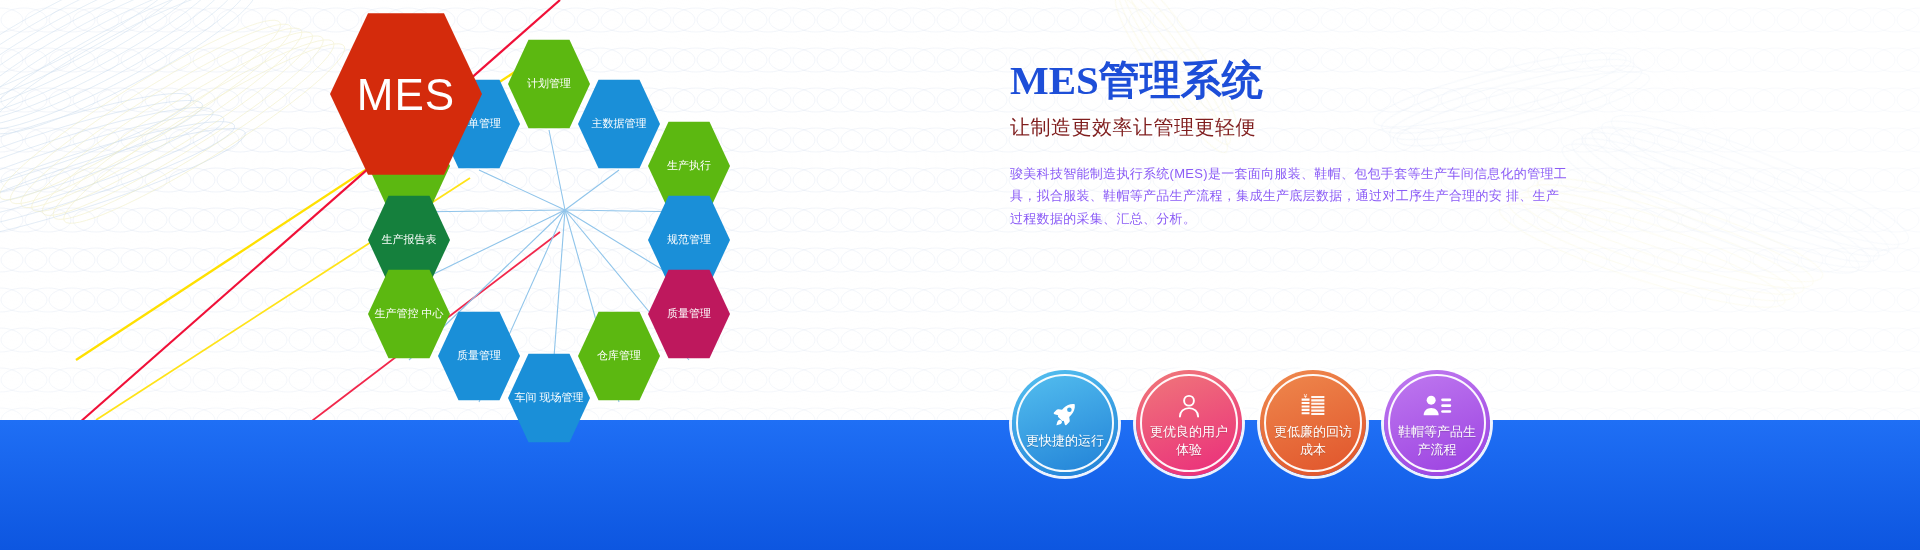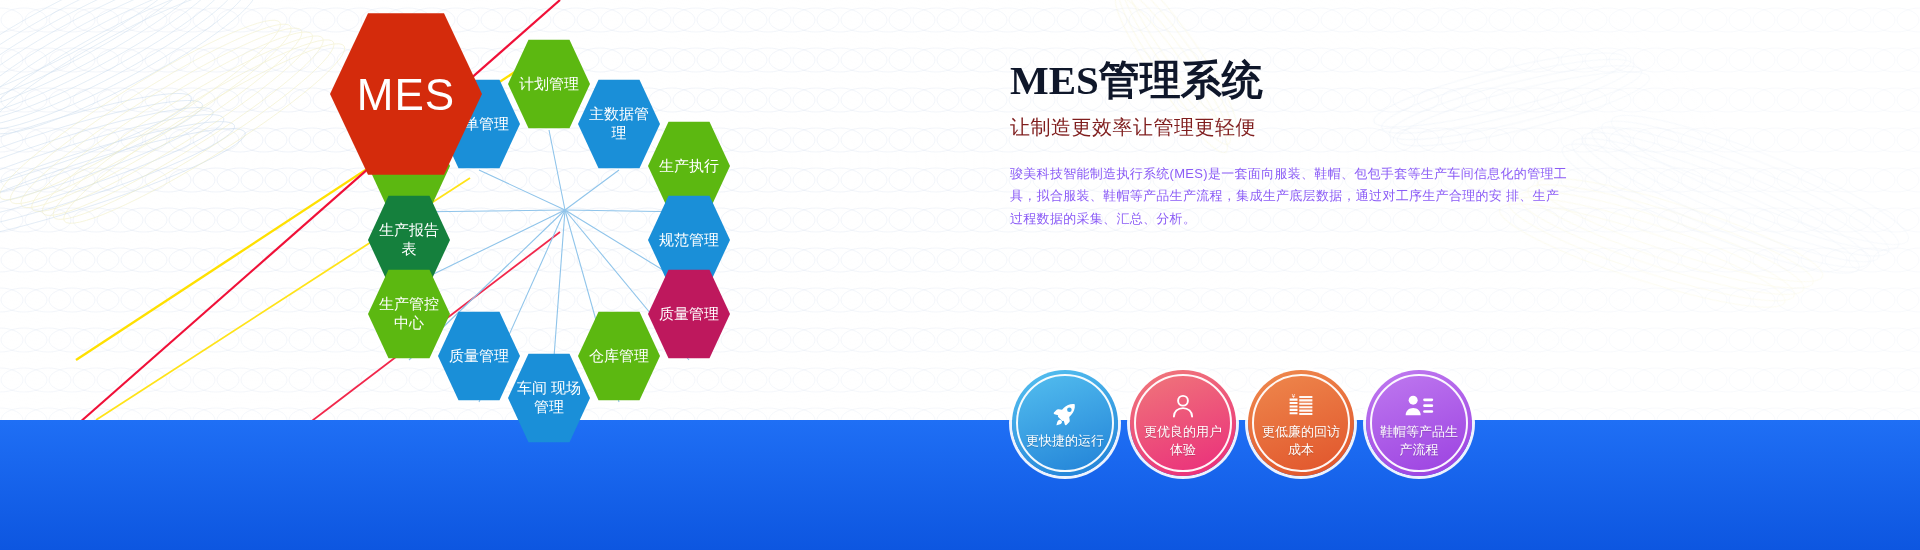--- a/index.html
+++ b/index.html
@@ -27,43 +27,43 @@
   .hex{
     position:absolute;
     display:flex;align-items:center;justify-content:center;
     text-align:center;color:#ffffff;
     line-height:1.25;
     clip-path:polygon(25% 2%,75% 2%,100% 50%,75% 98%,25% 98%,0% 50%);
     border-radius:6px;
     -webkit-font-smoothing:antialiased;
   }
   .hex span{display:block;padding:0 6px;}
-  .hex-sm{width:82px;height:92px;font-size:15px;}
+  .hex-sm{width:82px;height:92px;font-size:11px;}
   .hex-center{
     width:152px;height:168px;font-size:44px;font-weight:normal;letter-spacing:1px;
     background:#d42b0c;
   }
 
   
   .panel{position:absolute;left:1010px;top:58px;width:600px;}
   .title{
     font-family:"Liberation Serif","DejaVu Serif",serif;
-    font-size:41px;font-weight:bold;color:#0f172a;letter-spacing:0px;
+    font-size:41px;font-weight:bold;color:#1d4ed8;letter-spacing:0px;
     margin:0;line-height:1.1;
   }
   .subtitle{
     font-size:20px;color:#7f1d1d;margin:11px 0 0 0;font-weight:normal;letter-spacing:.5px;
   }
   .desc{
     margin:22px 0 0 0;font-size:13px;color:#8b5cf6;line-height:1.72;letter-spacing:.3px;
     width:560px;
   }
 
   
-  .badges{position:absolute;left:1012px;top:370px;display:flex;gap:12px;}
+  .badges{position:absolute;left:1012px;top:370px;display:flex;gap:18px;}
   .badge{
     width:106px;height:106px;border-radius:50%;
     position:relative;
     display:flex;flex-direction:column;align-items:center;justify-content:flex-start;
     box-shadow:0 0 0 3px rgba(255,255,255,.92);
     color:#fff;
   }
   .badge-inner{
     position:absolute;inset:4px;border-radius:50%;
     border:2px solid rgba(255,255,255,.95);

